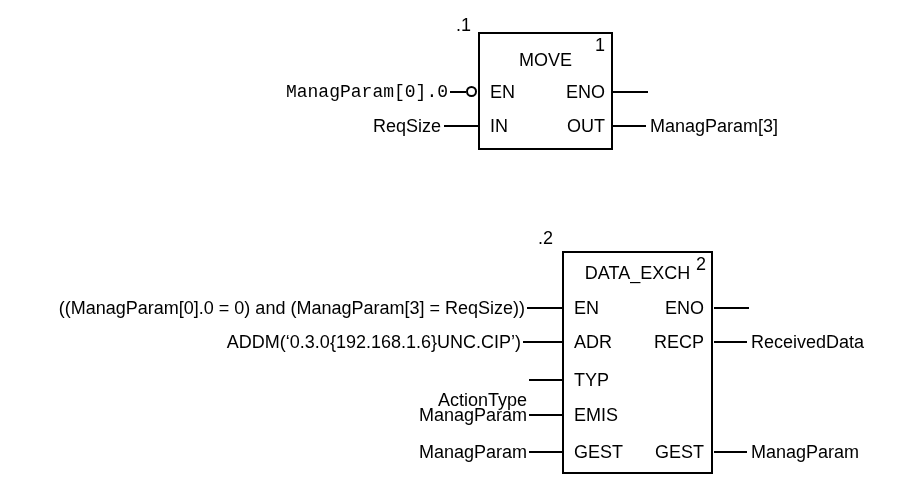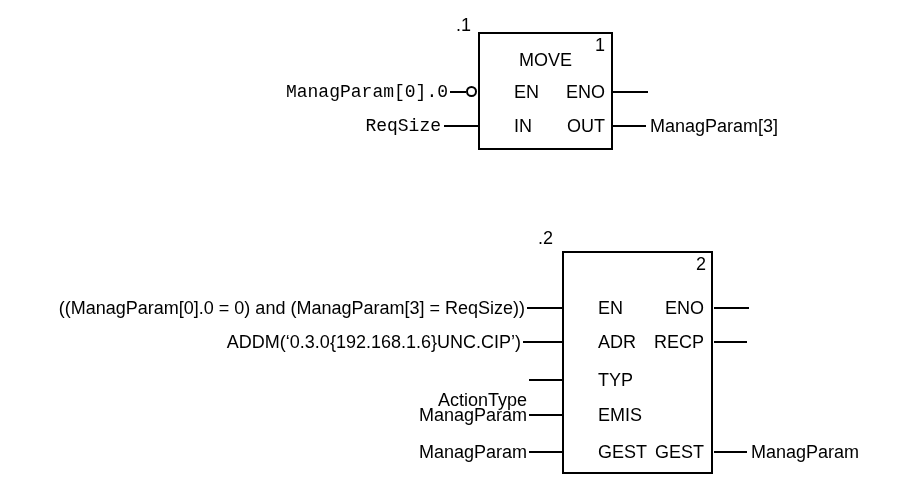--- a/index.html
+++ b/index.html
@@ -30,21 +30,20 @@
     right: 0;
     text-align: center;
     white-space: nowrap;
   }
   .order-num {
     position: absolute;
   }
   .pin {
     position: absolute;
     white-space: nowrap;
-    margin-left: 24px;
   }
   .label {
     position: absolute;
     white-space: nowrap;
   }
   .wire {
     position: absolute;
     height: 2px;
     background: #000000;
   }
@@ -71,31 +70,32 @@
     <div class="pin" style="left:10px; top:48px;">EN</div>
     <div class="pin" style="left:10px; top:82px;">IN</div>
     <div class="pin" style="right:6px; top:48px;">ENO</div>
     <div class="pin" style="right:6px; top:82px;">OUT</div>
   </div>
 
   <div class="label" style="right:452px; top:82px; text-align:right;font-family:Liberation Mono, monospace;">ManagParam[0].0</div>
   <div class="wire" style="left:450px; top:91px; width:16px;"></div>
   <div class="neg-circle" style="left:466px; top:86px;"></div>
 
-  <div class="label" style="right:459px; top:116px; text-align:right;font-family:Liberation Mono, monospace;">ReqSize</div>
+  <div class="label" style="right:459px; top:116px; text-align:right;">ReqSize</div>
   <div class="wire" style="left:444px; top:125px; width:34px;"></div>
 
   <div class="wire" style="left:613px; top:91px; width:35px;"></div>
   <div class="wire" style="left:613px; top:125px; width:33px;"></div>
   <div class="label" style="left:650px; top:116px;">ManagParam[3]</div>
 
   <div class="label" style="left:538px; top:228px;">.2</div>
 
   <div class="block" style="left:562px; top:251px; width:151px; height:223px;">
     <div class="order-num" style="top:1px; right:5px;">2</div>
+    <div class="block-title" style="top:10px;">DATA_EXCH</div>
 
     <div class="pin" style="left:10px; top:45px;">EN</div>
     <div class="pin" style="left:10px; top:79px;">ADR</div>
     <div class="pin" style="left:10px; top:117px;">TYP</div>
     <div class="pin" style="left:10px; top:152px;">EMIS</div>
     <div class="pin" style="left:10px; top:189px;">GEST</div>
 
     <div class="pin" style="right:7px; top:45px;">ENO</div>
     <div class="pin" style="right:7px; top:79px;">RECP</div>
     <div class="pin" style="right:7px; top:189px;">GEST</div>
@@ -112,17 +112,18 @@
 
   <div class="label" style="right:373px; top:405px; text-align:right;">ManagParam</div>
   <div class="wire" style="left:529px; top:414px; width:33px;"></div>
 
   <div class="label" style="right:373px; top:442px; text-align:right;">ManagParam</div>
   <div class="wire" style="left:529px; top:451px; width:33px;"></div>
 
   <div class="wire" style="left:714px; top:307px; width:35px;"></div>
 
   <div class="wire" style="left:714px; top:341px; width:33px;"></div>
+  <div class="label" style="left:751px; top:332px;">ReceivedData</div>
 
   <div class="wire" style="left:714px; top:451px; width:33px;"></div>
   <div class="label" style="left:751px; top:442px;">ManagParam</div>
 
 </div>
 
 </body></html>

